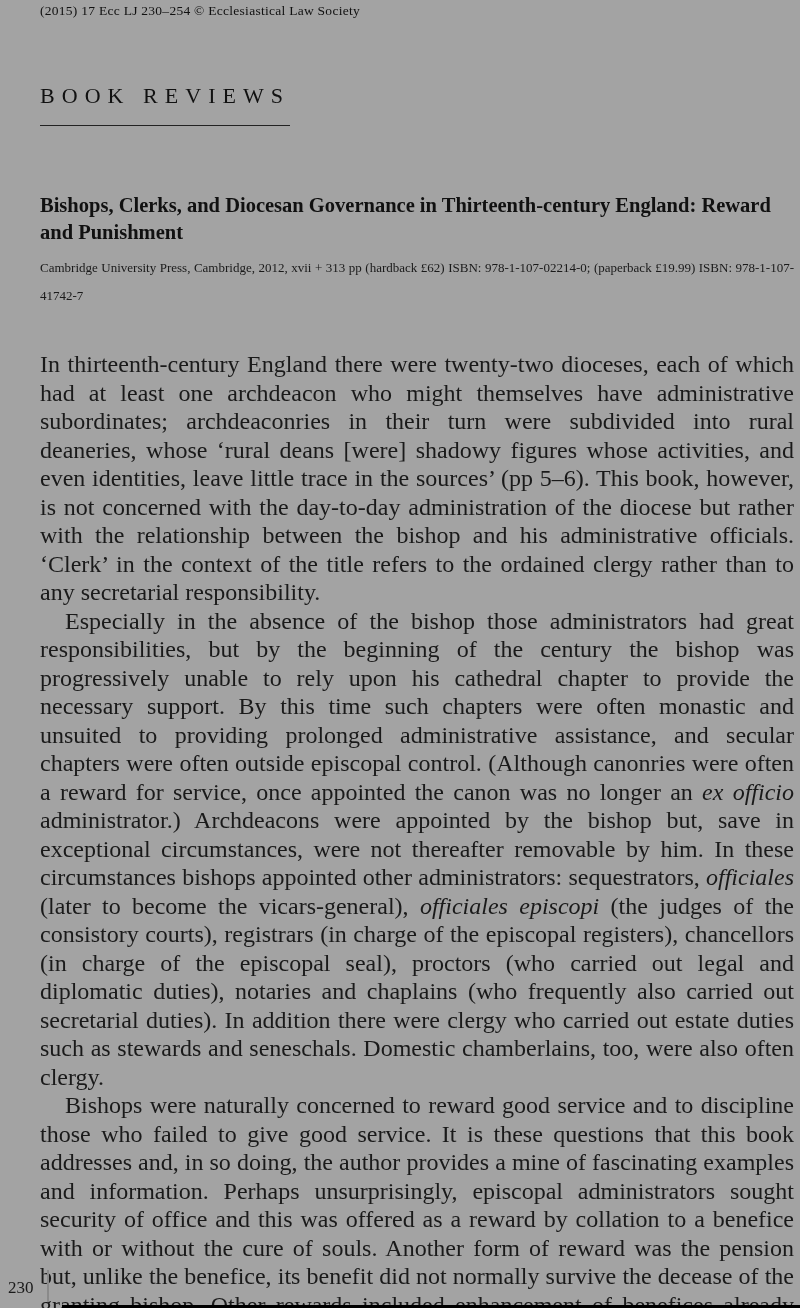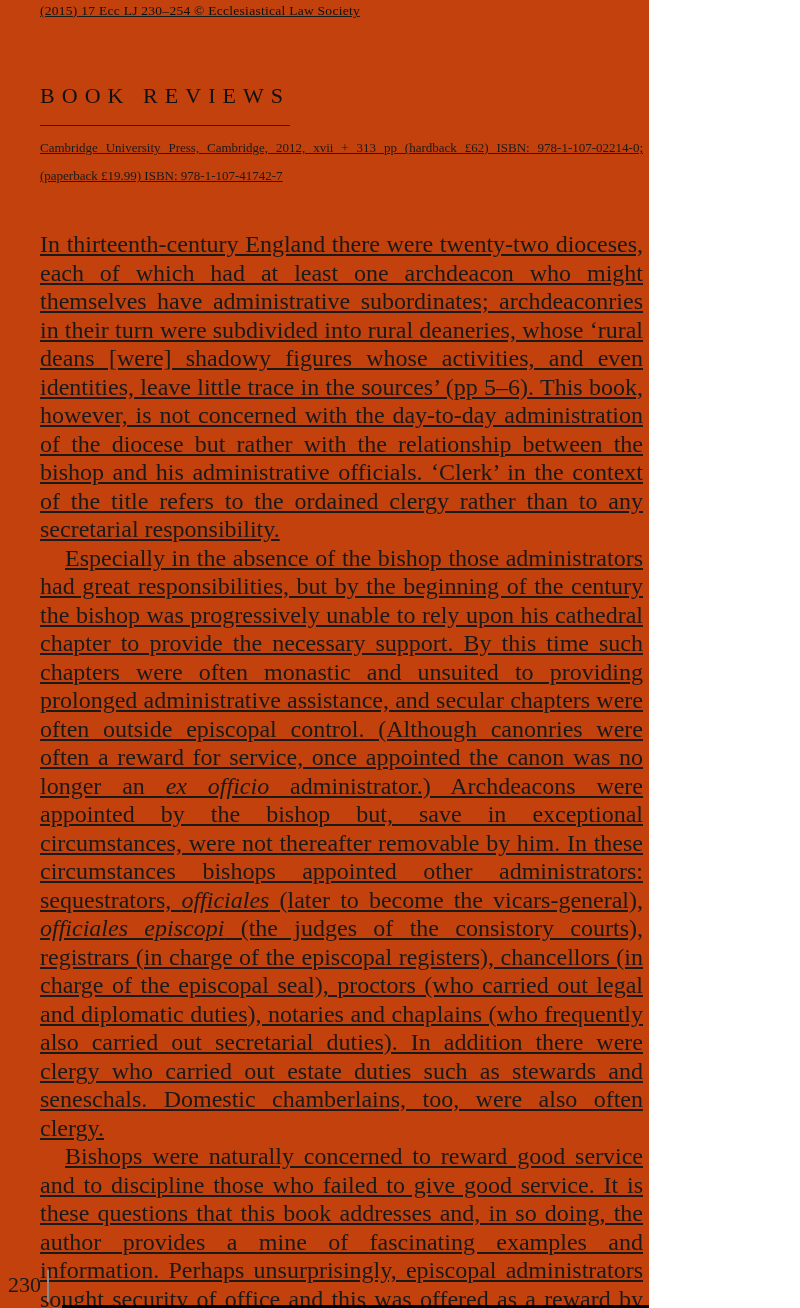--- a/index.html
+++ b/index.html
@@ -2,28 +2,27 @@
 <html><head>
 <meta charset="utf-8">
 <style>
   html, body {
     margin: 0;
     padding: 0;
     background: #ffffff;
   }
   .page {
     position: relative;
-    width: 649px;
+    width: 800px;
     height: 1308px;
-    background: #c2410c;
+    background: #a3a3a3;
     color: #1a1a1a;
     font-family: "Liberation Serif", "DejaVu Serif", serif;
     overflow: hidden;
     box-sizing: border-box;
-    text-decoration: underline;
   }
   .content {
     padding: 0 6px 0 40px;
     box-sizing: border-box;
   }
   .running-head {
     font-size: 13.5px;
     letter-spacing: 0.02em;
     margin-top: 3px;
     color: #111111;
@@ -74,21 +73,21 @@
   .body-para.indent {
     text-indent: 25px;
   }
   .body-para em {
     font-style: italic;
   }
   .page-number {
     position: absolute;
     left: 8px;
     bottom: 10px;
-    font-size: 22px;
+    font-size: 17px;
     color: #1a1a1a;
   }
   .folio-rule {
     position: absolute;
     left: 47px;
     bottom: 6px;
     width: 1.5px;
     height: 32px;
     background: #8a8a8a;
   }
@@ -106,20 +105,21 @@
 
 <div class="page">
   <div class="content">
 
     <div class="running-head">(2015) 17 Ecc LJ 230–254 © Ecclesiastical Law Society</div>
 
     <div>
       <div class="section-heading">BOOK REVIEWS</div>
     </div>
 
+    <div class="review-title">Bishops, Clerks, and Diocesan Governance in Thirteenth-century England: Reward and Punishment</div>
 
 
     <div class="review-imprint">Cambridge University Press, Cambridge, 2012, xvii + 313 pp (hardback £62) ISBN: 978-1-107-02214-0; (paperback £19.99) ISBN: 978-1-107-41742-7</div>
 
     <div class="review-body">
         <p class="body-para"><span>In thirteenth-century England there were twenty-two dioceses, each of which had at least one archdeacon who might themselves have administrative subordinates; archdeaconries in their turn were subdivided into rural deaneries, whose ‘rural deans [were] shadowy figures whose activities, and even identities, leave little trace in the sources’ (pp 5–6). This book, however, is not concerned with the day-to-day administration of the diocese but rather with the relationship between the bishop and his administrative officials. ‘Clerk’ in the context of the title refers to the ordained clergy rather than to any secretarial responsibility.</span></p>
         <p class="body-para indent"><span>Especially in the absence of the bishop those administrators had great responsibilities, but by the beginning of the century the bishop was progressively unable to rely upon his cathedral chapter to provide the necessary support. By this time such chapters were often monastic and unsuited to providing prolonged administrative assistance, and secular chapters were often outside episcopal control. (Although canonries were often a reward for service, once appointed the canon was no longer an </span><em>ex officio</em><span> administrator.) Archdeacons were appointed by the bishop but, save in exceptional circumstances, were not thereafter removable by him. In these circumstances bishops appointed other administrators: sequestrators, </span><em>officiales</em><span> (later to become the vicars-general), </span><em>officiales episcopi</em><span> (the judges of the consistory courts), registrars (in charge of the episcopal registers), chancellors (in charge of the episcopal seal), proctors (who carried out legal and diplomatic duties), notaries and chaplains (who frequently also carried out secretarial duties). In addition there were clergy who carried out estate duties such as stewards and seneschals. Domestic chamberlains, too, were also often clergy.</span></p>
         <p class="body-para indent"><span>Bishops were naturally concerned to reward good service and to discipline those who failed to give good service. It is these questions that this book addresses and, in so doing, the author provides a mine of fascinating examples and information. Perhaps unsurprisingly, episcopal administrators sought security of office and this was offered as a reward by collation to a benefice with or without the cure of souls. Another form of reward was the pension but, unlike the benefice, its benefit did not normally survive the decease of the granting bishop. Other rewards included enhancement of benefices already granted, fees, bribes and</span></p>
       </div>
 

